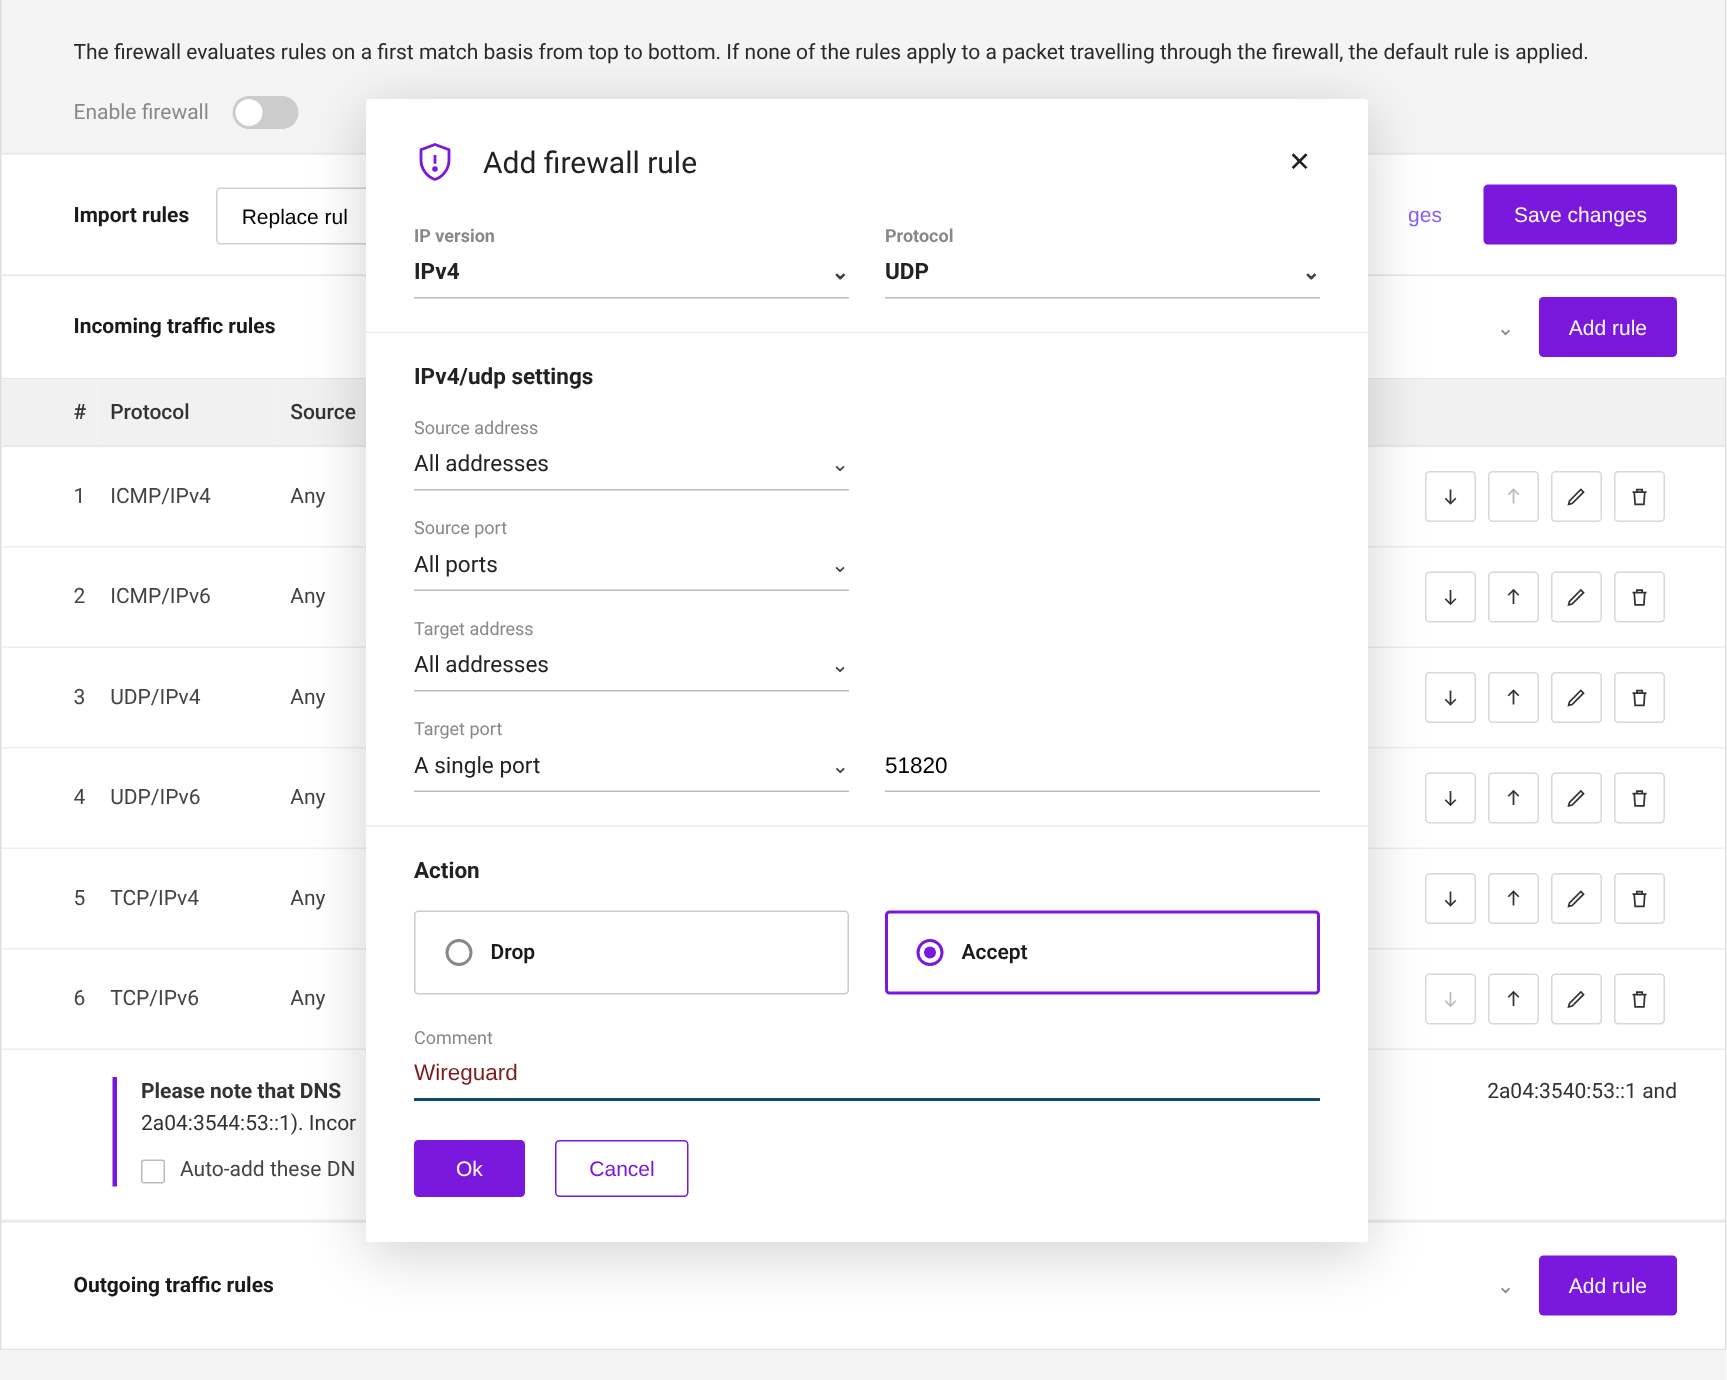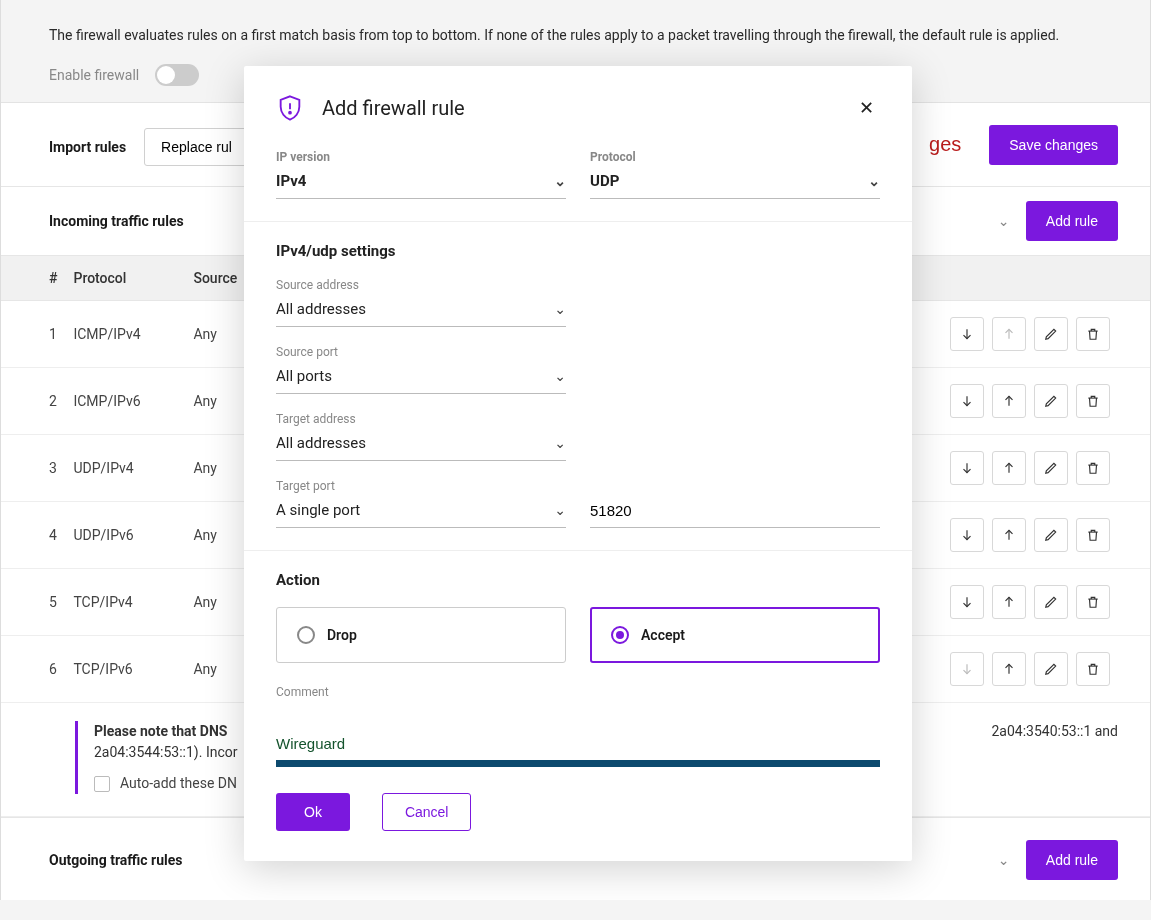--- a/index.html
+++ b/index.html
@@ -54,21 +54,21 @@
   .import-left strong { font-weight: 700; }
   .btn-outline {
     border: 1px solid #d0d0d0; background: #fff; padding: 10px 16px; border-radius: 3px;
     font-size: 14px;
   }
   .btn-primary {
     background: #7b18de; color:#fff; border:none; padding: 12px 20px; border-radius: 3px;
     font-size: 14px; font-weight: 500;
   }
   .btn-link-muted {
-    background: none; border: none; color: #b91c1c; font-size: 20px; padding: 10px 14px;
+    background: none; border: none; color: #8b5cf6; font-size: 14px; padding: 10px 14px;
   }
   .section-head {
     display:flex; align-items:center; justify-content:space-between;
     padding: 14px 32px 14px 48px;
     border-bottom: 1px solid #e6e6e6;
   }
   .section-head .left { font-weight: 700; }
   .section-head .right { display:flex; align-items:center; gap:14px; }
   .chev { width:14px; font-size:14px; color:#888; }
   table { width:100%; border-collapse: collapse; }
@@ -130,24 +130,24 @@
     border:1px solid #ccc; border-radius:3px; padding: 18px 20px; display:flex; align-items:center; gap:12px;
     font-weight:600;
   }
   .action-card.selected { border:2px solid #7b18de; padding:17px 19px; }
   .radio { width:18px; height:18px; border-radius:50%; border:2px solid #888; position:relative; }
   .radio.on { border-color:#7b18de; }
   .radio.on::after {
     content:""; position:absolute; inset:3px; border-radius:50%; background:#7b18de;
   }
   .comment-input {
-    border:none; border-bottom: 7px solid #0c4a6e; padding: 6px 0 8px 0; font-size:15px;
-    width:100%; outline:none; color:#14532d;margin-top:28px;
-  }
-  .modal-buttons { display:flex; gap:32px; margin-top: 26px; }
+    border:none; border-bottom: 2px solid #0c4a6e; padding: 6px 0 8px 0; font-size:15px;
+    width:100%; outline:none; color:#7f1d1d;
+  }
+  .modal-buttons { display:flex; gap:20px; margin-top: 26px; }
   .btn-ok { background:#7b18de; color:#fff; border:none; padding:10px 28px; border-radius:3px; font-size:14px; }
   .btn-cancel { background:#fff; color:#7b18de; border:1px solid #7b18de; padding:10px 22px; border-radius:3px; font-size:14px; }
   .chev-small { font-size:14px; color:#444; }
   svg { display:block; }
 </style>
 </head>
 <body>
 
 <div class="page">
 

